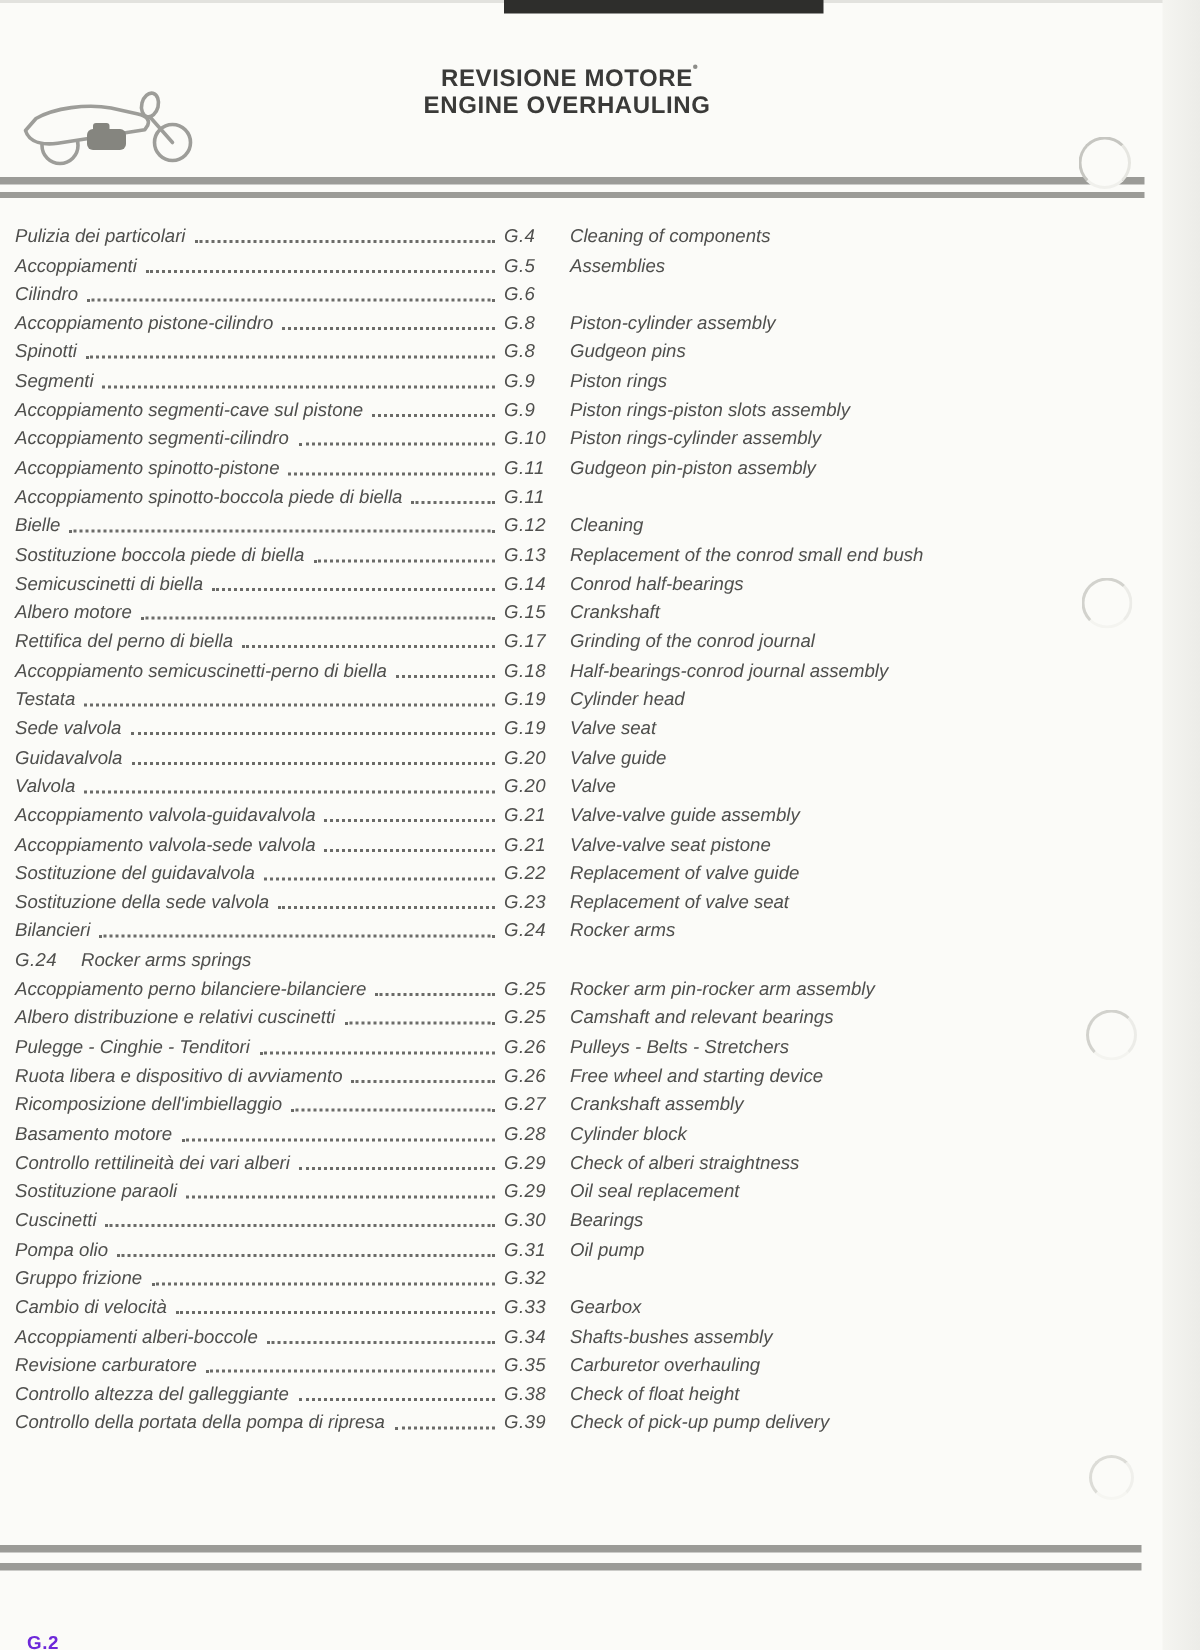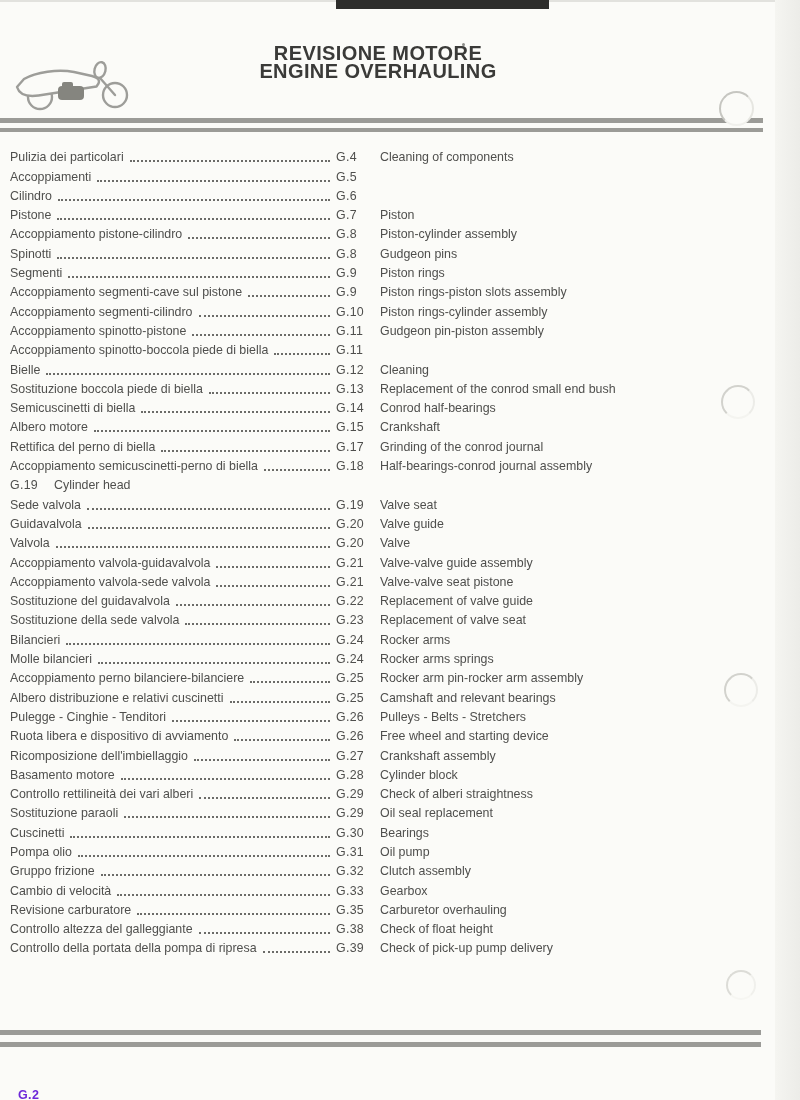--- a/index.html
+++ b/index.html
@@ -22,37 +22,37 @@
   }
   .top-edge{position:absolute;top:0;left:0;width:800px;height:2px;background:#e2e2de;}
   .top-bar{position:absolute;top:0;left:336px;width:213px;height:9px;background:var(--bar);}
   .page-edge{position:absolute;top:0;left:775px;width:25px;height:1100px;
     background:linear-gradient(to right,#f5f5f1,#ecece8);}
   .speck{position:absolute;left:462px;top:43px;width:3px;height:3px;border-radius:50%;background:#8d8d89;}
 
   .logo{position:absolute;left:12px;top:58px;width:122px;height:54px;}
 
   .title-block{position:absolute;top:44px;left:98px;width:560px;text-align:center;
-    font-weight:bold;font-size:20px;line-height:18px;letter-spacing:.4px;color:var(--title);}
+    font-weight:bold;font-size:16px;line-height:18px;letter-spacing:.4px;color:var(--title);}
 
   .rule{position:absolute;left:0;height:4.5px;background:var(--rule);}
   .rule.r1{top:118px;width:763px;}
   .rule.r2{top:127.5px;width:763px;}
   .rule.r3{top:1030px;width:761px;}
   .rule.r4{top:1042px;width:761px;}
 
   .hole{position:absolute;border-radius:50%;background:var(--page_bg);
     border:2px solid #c6c6c1;border-bottom-color:#f0f0ec;border-right-color:#e6e6e1;z-index:5;}
   .hole.h1{left:719px;top:91px;width:35px;height:35px;}
   .hole.h2{left:721px;top:385px;width:34px;height:34px;border-color:#d2d2cd;border-bottom-color:#f4f4f0;border-right-color:#ecece8;}
   .hole.h3{left:724px;top:673px;width:34px;height:34px;border-color:#d2d2cd;border-bottom-color:#f4f4f0;border-right-color:#ecece8;}
   .hole.h4{left:726px;top:970px;width:30px;height:30px;border-color:#dcdcd7;border-bottom-color:#f6f6f2;border-right-color:#f0f0ec;}
 
   .toc{position:absolute;top:146px;left:10px;width:765px;}
-  .toc-row{display:flex;height:19.3px;align-items:flex-end;font-size:12.4px;line-height:15px;}
+  .toc-row{display:flex;height:19.3px;align-items:flex-end;font-size:12.4px;line-height:15px;font-style:italic;}
   .it-cell{width:326px;display:flex;align-items:flex-end;min-width:0;}
   .it-text{white-space:nowrap;}
   .leader{flex:1;border-bottom:2px dotted var(--leader);margin:0 6px 3px 6px;min-width:8px;}
   .page-cell{width:44px;letter-spacing:.3px;}
   .en-cell{flex:1;white-space:nowrap;}
 
   .footer-label{position:absolute;left:18px;top:1088px;font-size:12.5px;font-weight:bold;
     letter-spacing:.4px;color:#6d28d9;}
 </style>
 </head>
@@ -99,38 +99,31 @@
     <div class="page-cell">G.4</div>
     <div class="en-cell">Cleaning of components</div>
   </div>
 
   <div class="toc-row">
     <div class="it-cell">
       <span class="it-text">Accoppiamenti</span>
       <span class="leader"></span>
     </div>
     <div class="page-cell">G.5</div>
+    <div class="en-cell">Assemblies</div>
   </div>
 
   <div class="toc-row">
     <div class="it-cell">
       <span class="it-text">Cilindro</span>
       <span class="leader"></span>
     </div>
     <div class="page-cell">G.6</div>
   </div>
 
-  <div class="toc-row">
-    <div class="it-cell">
-      <span class="it-text">Pistone</span>
-      <span class="leader"></span>
-    </div>
-    <div class="page-cell">G.7</div>
-    <div class="en-cell">Piston</div>
-  </div>
 
   <div class="toc-row">
     <div class="it-cell">
       <span class="it-text">Accoppiamento pistone-cilindro</span>
       <span class="leader"></span>
     </div>
     <div class="page-cell">G.8</div>
     <div class="en-cell">Piston-cylinder assembly</div>
   </div>
 
@@ -235,20 +228,24 @@
   <div class="toc-row">
     <div class="it-cell">
       <span class="it-text">Accoppiamento semicuscinetti-perno di biella</span>
       <span class="leader"></span>
     </div>
     <div class="page-cell">G.18</div>
     <div class="en-cell">Half-bearings-conrod journal assembly</div>
   </div>
 
   <div class="toc-row">
+    <div class="it-cell">
+      <span class="it-text">Testata</span>
+      <span class="leader"></span>
+    </div>
     <div class="page-cell">G.19</div>
     <div class="en-cell">Cylinder head</div>
   </div>
 
   <div class="toc-row">
     <div class="it-cell">
       <span class="it-text">Sede valvola</span>
       <span class="leader"></span>
     </div>
     <div class="page-cell">G.19</div>
@@ -312,24 +309,20 @@
   <div class="toc-row">
     <div class="it-cell">
       <span class="it-text">Bilancieri</span>
       <span class="leader"></span>
     </div>
     <div class="page-cell">G.24</div>
     <div class="en-cell">Rocker arms</div>
   </div>
 
   <div class="toc-row">
-    <div class="it-cell">
-      <span class="it-text">Molle bilancieri</span>
-      <span class="leader"></span>
-    </div>
     <div class="page-cell">G.24</div>
     <div class="en-cell">Rocker arms springs</div>
   </div>
 
   <div class="toc-row">
     <div class="it-cell">
       <span class="it-text">Accoppiamento perno bilanciere-bilanciere</span>
       <span class="leader"></span>
     </div>
     <div class="page-cell">G.25</div>
@@ -416,32 +409,39 @@
     <div class="page-cell">G.31</div>
     <div class="en-cell">Oil pump</div>
   </div>
 
   <div class="toc-row">
     <div class="it-cell">
       <span class="it-text">Gruppo frizione</span>
       <span class="leader"></span>
     </div>
     <div class="page-cell">G.32</div>
-    <div class="en-cell">Clutch assembly</div>
   </div>
 
   <div class="toc-row">
     <div class="it-cell">
       <span class="it-text">Cambio di velocità</span>
       <span class="leader"></span>
     </div>
     <div class="page-cell">G.33</div>
     <div class="en-cell">Gearbox</div>
   </div>
 
+  <div class="toc-row">
+    <div class="it-cell">
+      <span class="it-text">Accoppiamenti alberi-boccole</span>
+      <span class="leader"></span>
+    </div>
+    <div class="page-cell">G.34</div>
+    <div class="en-cell">Shafts-bushes assembly</div>
+  </div>
 
   <div class="toc-row">
     <div class="it-cell">
       <span class="it-text">Revisione carburatore</span>
       <span class="leader"></span>
     </div>
     <div class="page-cell">G.35</div>
     <div class="en-cell">Carburetor overhauling</div>
   </div>
 

